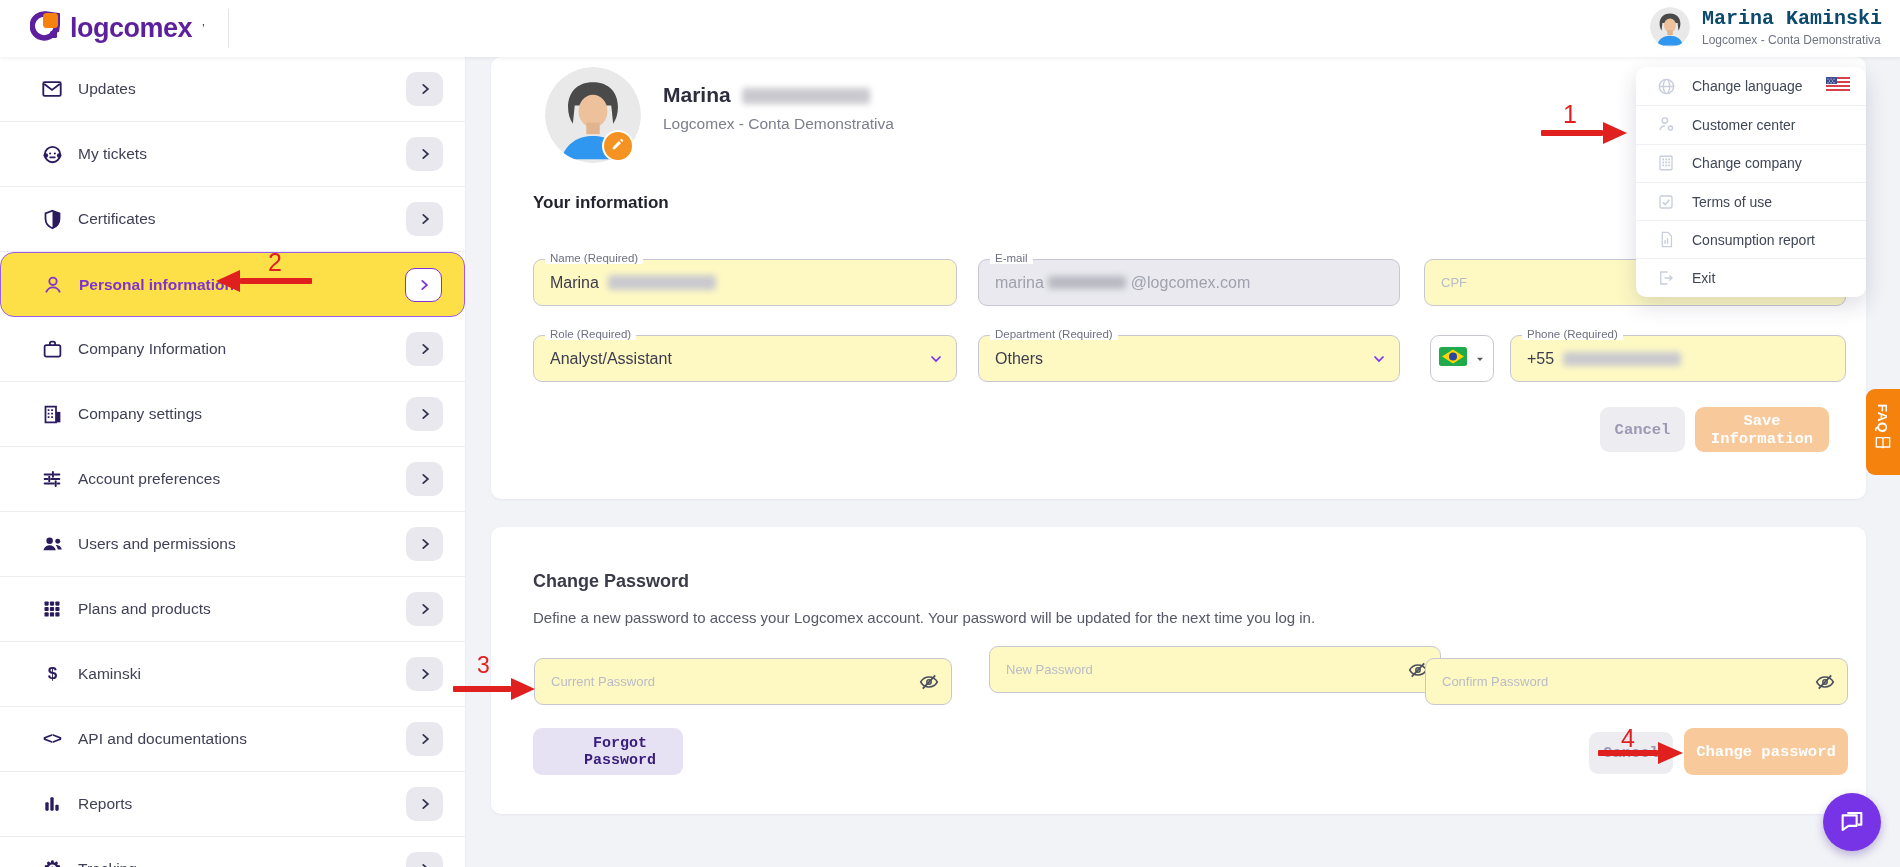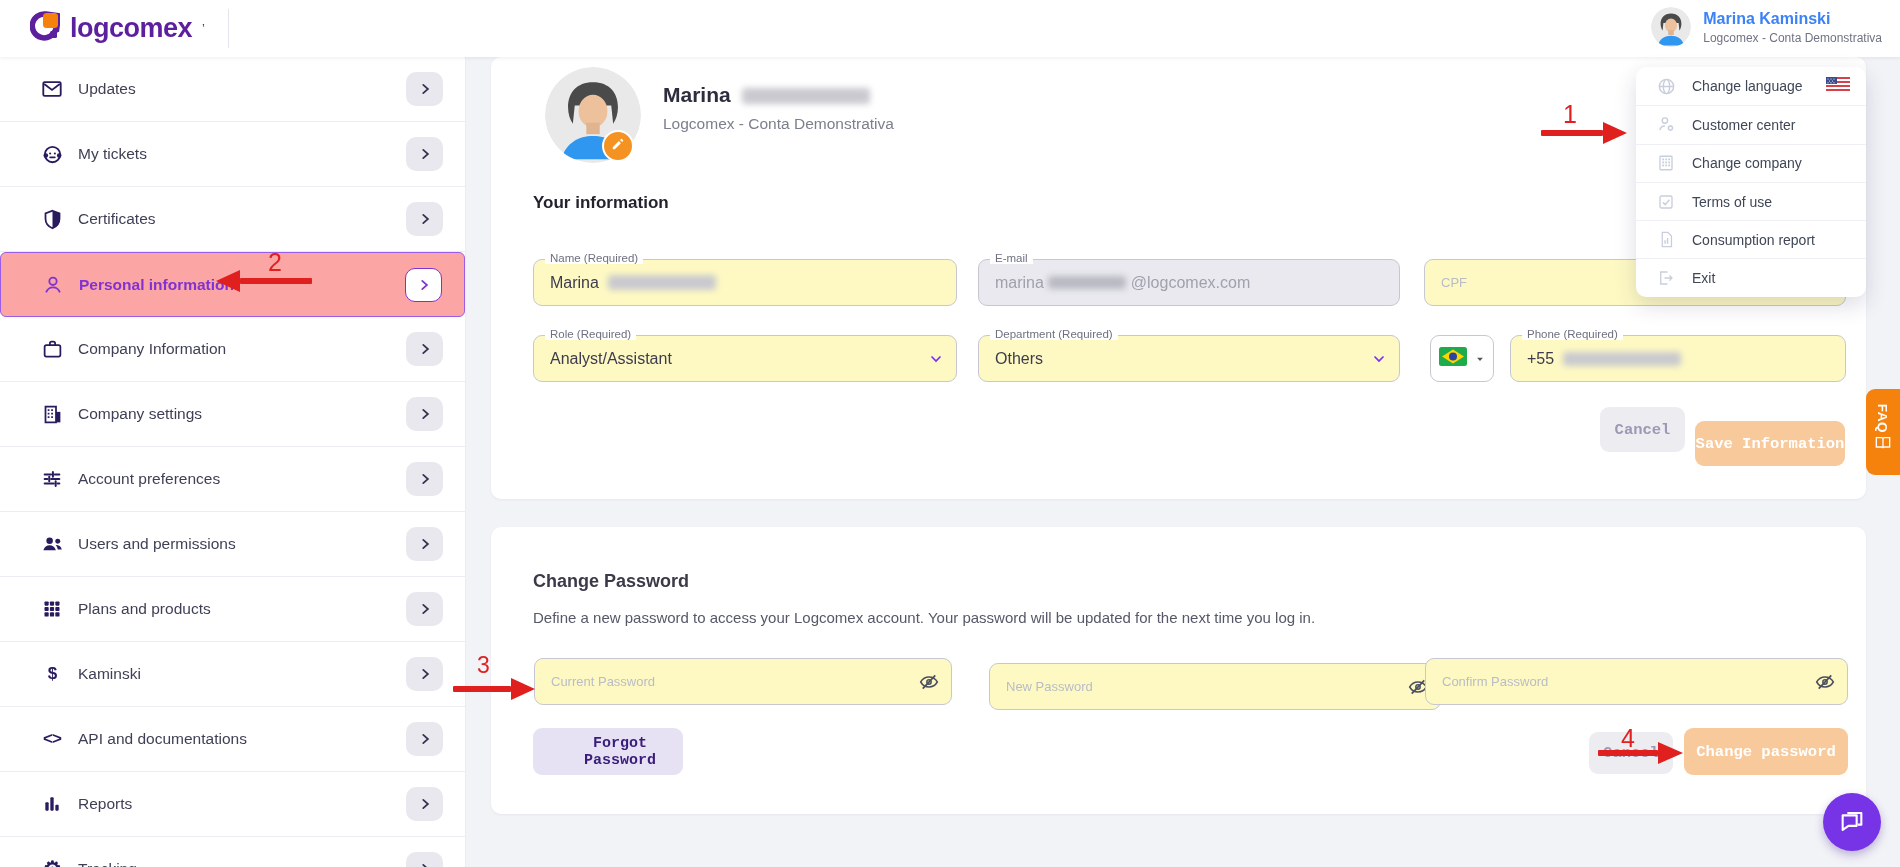--- a/index.html
+++ b/index.html
@@ -7,31 +7,31 @@
   body { font-family:"Liberation Sans", sans-serif; background:#f2f3f7; overflow:hidden; position:relative; }
 
   
   .header { position:absolute; left:0; top:0; width:1900px; height:57px; background:#fff; box-shadow:0 1px 4px rgba(30,30,60,.08); z-index:40; }
   .logo { position:absolute; left:30px; top:11px; display:flex; align-items:center; gap:10px; cursor:pointer; }
   .logo-text { font-size:27px; font-weight:700; color:#5c1f9e; letter-spacing:-.5px; }
   .logo-tick { color:#5c1f9e; font-size:13px; vertical-align:super; }
   .header-divider { position:absolute; left:228px; top:9px; width:1px; height:39px; background:#e4e4ec; }
   .user-chip { position:absolute; right:18px; top:7px; display:flex; align-items:center; gap:12px; cursor:pointer; }
   .user-chip .avatar-sm { width:40px; height:40px; border-radius:50%; overflow:hidden; flex:0 0 auto; }
-  .user-name { font-size:16px; font-weight:700; color:#3b82f6; }
+  .user-name { font-size:20px; font-weight:700; color:#0c4a6e;font-family:Liberation Mono, monospace; }
   .user-company { font-size:12px; color:#6f7482; margin-top:3px; }
 
   
   .sidebar { position:absolute; left:0; top:57px; width:466px; height:810px; background:#fff; border-right:1px solid #ececf2; overflow:hidden; z-index:10; }
   .side-item { position:relative; height:65px; display:flex; align-items:center; padding:0 22px 0 40px; border-bottom:1px solid #ececf2; cursor:pointer; background:#fff; }
   .side-item .s-icon { width:24px; height:24px; display:flex; align-items:center; justify-content:center; color:#2a1a5e; font-weight:700; }
   .side-item .s-label { margin-left:14px; font-size:15.5px; font-weight:500; color:#3f3f55; flex:1; }
   .side-chevron { width:37px; height:34px; border-radius:10px; background:#e8e8ee; display:flex; align-items:center; justify-content:center; cursor:pointer; }
   .side-chevron svg { stroke:#33334e; }
-  .side-item.active { background:#fca5a5; border:1.5px solid #9b5de5; border-radius:6px; }
+  .side-item.active { background:#fde047; border:1.5px solid #9b5de5; border-radius:14px; }
   .side-item.active .s-label { color:#8133d1; font-weight:600; }
   .side-item.active .s-icon { color:#8133d1; }
   .side-item.active .side-chevron { background:#fff; border:1.5px solid #8133d1; }
   .side-item.active .side-chevron svg { stroke:#8133d1; }
   .glyph-ic { font-size:17px; font-weight:700; color:#2a1a5e; letter-spacing:-1px; }
 
   
   .card { position:absolute; background:#fff; border-radius:10px; box-shadow:0 1px 3px rgba(25,25,60,.05); }
   .card1 { left:491px; top:57px; width:1375px; height:442px; }
   .card2 { left:491px; top:527px; width:1375px; height:287px; }
@@ -383,39 +383,39 @@
           <path d="M5 9l7 8 7-8z"></path>
         </svg></span>
   </div>
 
   <div class="field" style="left:1019px; top:278px; width:336px;">
     <span class="flabel">Phone (Required)</span>
     <span class="fvalue"><span>+55</span>&nbsp;&nbsp;<span class="blurblock" style="width:118px;height:14px;"></span></span>
   </div>
 
   <button class="btn btn-cancel" style="position:absolute; left:1109px; top:350px; width:85px; height:45px;">Cancel</button>
-  <button class="btn btn-peach" style="position:absolute; left:1204px; top:350px; width:150px; height:45px;margin-top:14px;">Save Information</button>
+  <button class="btn btn-peach" style="position:absolute; left:1204px; top:350px; width:134px; height:45px;">Save Information</button>
 </div>
 
 <div class="card card2">
   <div style="position:absolute; left:42px; top:44px; font-size:18px; font-weight:700; color:#3a3a48;">Change Password</div>
   <div style="position:absolute; left:42px; top:82px; font-size:15px; color:#565868;">Define a new password to access your Logcomex account. Your password will be updated for the next time you log in.</div>
 
   <div class="field" style="left:43px; top:131px; width:418px;">
     <input type="password" placeholder="Current Password" style="">
     <button class="eye-btn">
       <span><svg width="20" height="20" viewBox="0 0 24 24" fill="none" stroke="#4a4f5d" stroke-width="1.8">
             <path d="M2 12s3.5-6 10-6 10 6 10 6-3.5 6-10 6-10-6-10-6z"></path>
             <circle cx="12" cy="12" r="2.6"></circle>
             <line x1="4.5" y1="20" x2="19.5" y2="4" stroke-width="2"></line>
           </svg></span>
     </button>
   </div>
 
-  <div class="field" style="left:498px; top:136px; width:452px;">
+  <div class="field" style="left:498px; top:119px; width:452px;">
     <input type="password" placeholder="New Password" style="">
     <button class="eye-btn">
       <span><svg width="20" height="20" viewBox="0 0 24 24" fill="none" stroke="#4a4f5d" stroke-width="1.8">
             <path d="M2 12s3.5-6 10-6 10 6 10 6-3.5 6-10 6-10-6-10-6z"></path>
             <circle cx="12" cy="12" r="2.6"></circle>
             <line x1="4.5" y1="20" x2="19.5" y2="4" stroke-width="2"></line>
           </svg></span>
     </button>
   </div>
 

